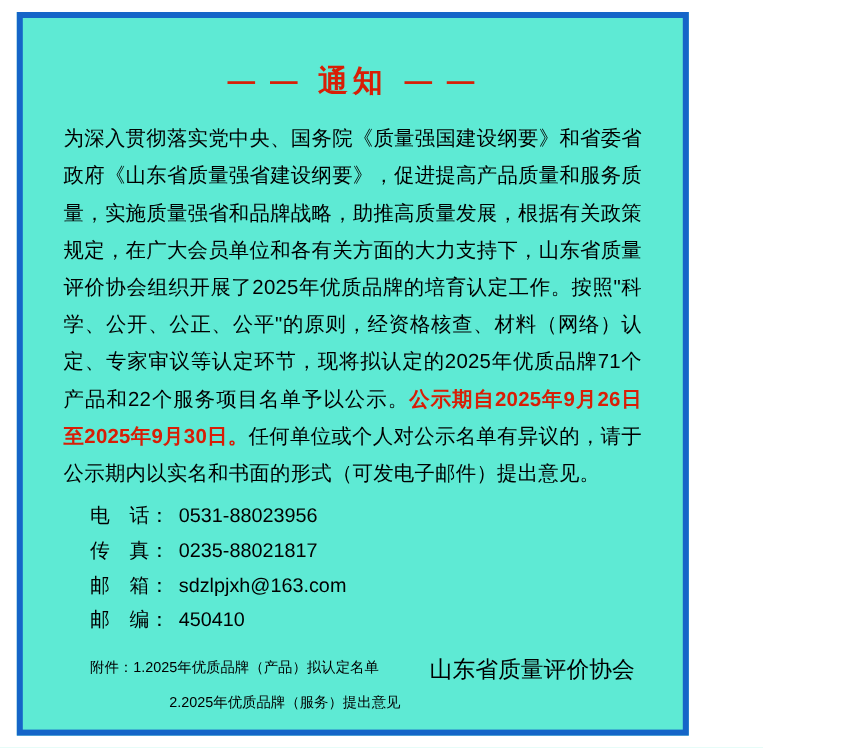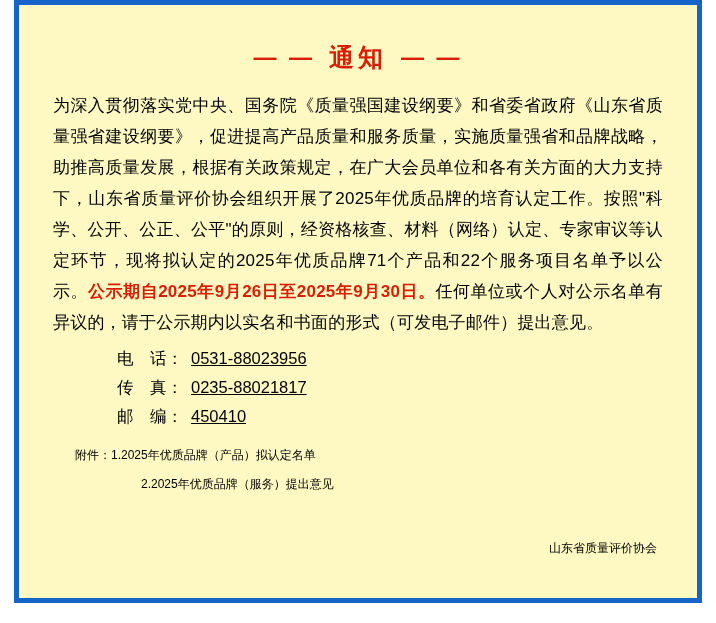--- a/index.html
+++ b/index.html
@@ -9,26 +9,26 @@
   }
   body {
     width: 716px;
     height: 623px;
     font-family: "Liberation Sans", sans-serif;
     overflow: hidden;
   }
   .notice-card {
     position: absolute;
     left: 14px;
-    top: 0;
-    width: 688px;
+    top: 10px;
+    width: 560px;
     height: 603px;
     box-sizing: border-box;
     border: 5px solid #1565c8;
-    background: #fef9c3;
+    background: #5eead4;
   }
   .inner {
     position: relative;
     width: 100%;
     height: 100%;
     box-sizing: border-box;
     padding: 20px 34px 0 34px;
   }
   .title-row {
     text-align: center;
@@ -72,42 +72,40 @@
     line-height: 29px;
     color: #000000;
     padding-left: 22px;
   }
   .contact-row {
     white-space: nowrap;
   }
   .contact-label {
     display: inline-block;
     width: 74px;
-    margin-left: 42px;
   }
   .contact-value {
     display: inline-block;
-    text-decoration: underline;
   }
   .attach-block {
     margin-top: 10px;
     font-size: 12px;
     line-height: 29px;
     color: #000000;
     padding-left: 22px;
   }
   .attach-line-2 {
     padding-left: 66px;
   }
   .signature {
     position: absolute;
     right: 40px;
     bottom: 34px;
     text-align: right;
-    font-size: 12px;
+    font-size: 19px;
     line-height: 31px;
     color: #000000;
   }
 </style>
 </head>
 <body>
 
 <div class="notice-card">
   <div class="inner">
 
@@ -120,20 +118,23 @@
     </div>
 
     <div class="contact-block">
       <div class="contact-row">
         <span class="contact-label">电　话：</span><span class="contact-value">0531-88023956</span>
       </div>
       <div class="contact-row">
         <span class="contact-label">传　真：</span><span class="contact-value">0235-88021817</span>
       </div>
       <div class="contact-row">
+        <span class="contact-label">邮　箱：</span><span class="contact-value">sdzlpjxh@163.com</span>
+      </div>
+      <div class="contact-row">
         <span class="contact-label">邮　编：</span><span class="contact-value">450410</span>
       </div>
     </div>
 
     <div class="attach-block">
       <div class="attach-line-1">附件：1.2025年优质品牌（产品）拟认定名单</div>
       <div class="attach-line-2">2.2025年优质品牌（服务）提出意见</div>
     </div>
 
     <div class="signature">

